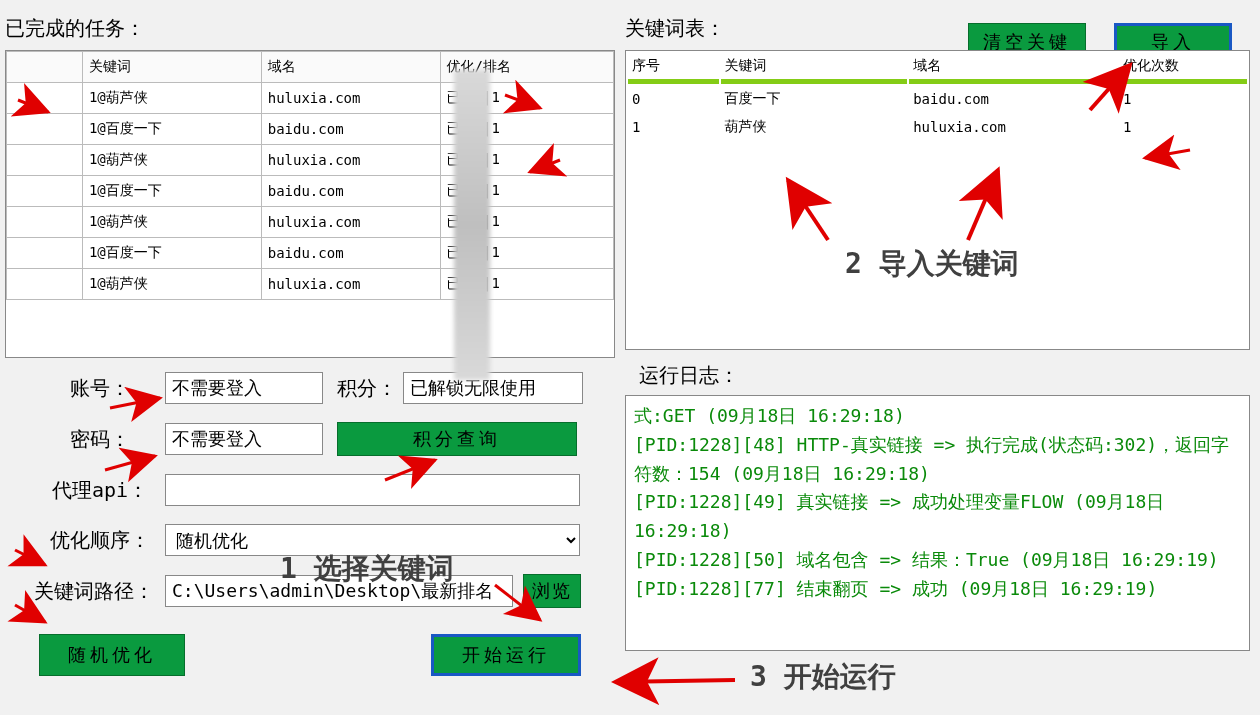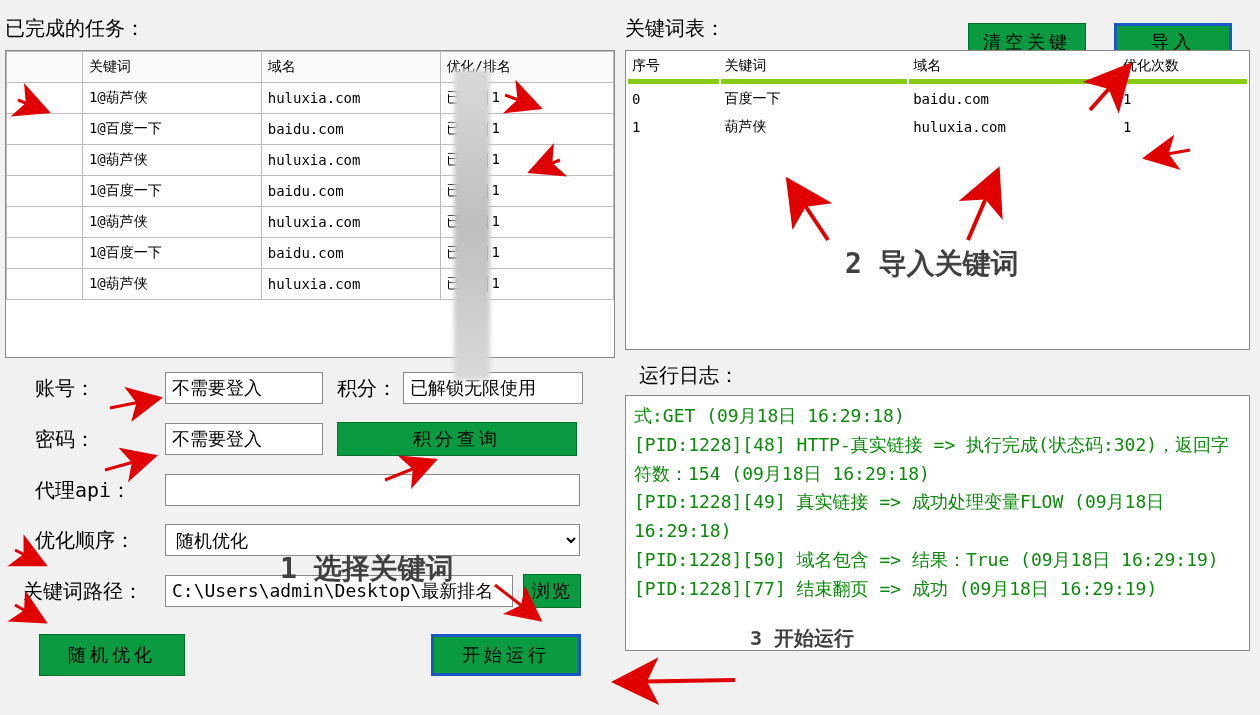--- a/index.html
+++ b/index.html
@@ -83,20 +83,21 @@
     font-size: 20px;
   }
   .form-row {
     display: flex;
     align-items: center;
     margin-bottom: 18px;
   }
   .form-lbl {
     width: 160px;
     padding-left: 30px;
+    text-align: center;
   }
   .txt-input {
     height: 32px;
     border: 1px solid #888;
     background: #fff;
     padding: 2px 6px;
     font-size: 18px;
     font-family: inherit;
   }
   .green-btn {
@@ -150,21 +151,21 @@
 
   
   .anno {
     position: absolute;
     color: #404040;
     font-weight: bold;
     pointer-events: none;
   }
   .anno.step1 { left: 280px; top: 550px; font-size: 28px; }
   .anno.step2 { left: 845px; top: 245px; font-size: 28px; }
-  .anno.step3 { left: 750px; top: 625px; font-size: 20px; }
+  .anno.step3 { left: 750px; top: 658px; font-size: 28px; }
 
   .arrow {
     position: absolute;
     pointer-events: none;
     z-index: 50;
   }
 
   
   .blur-strip {
     position: absolute;

